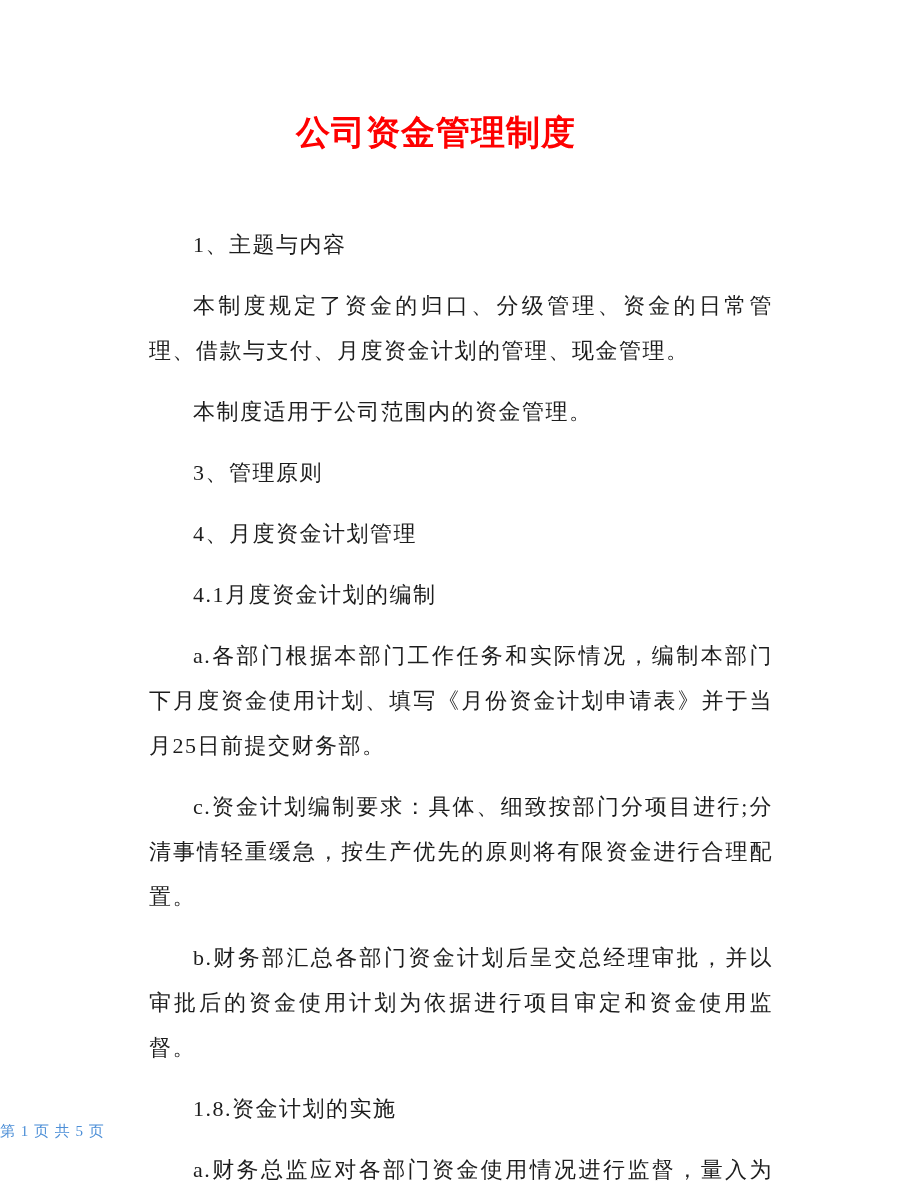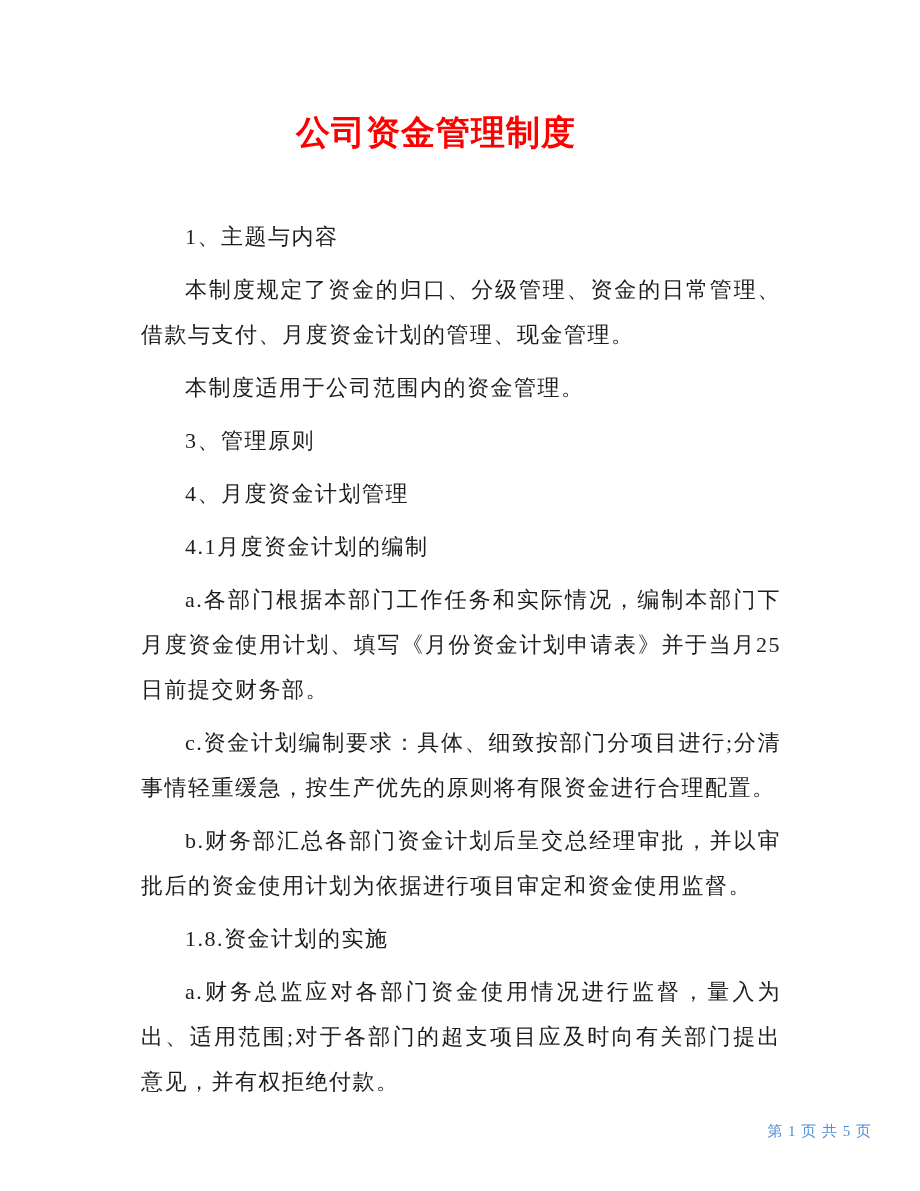--- a/index.html
+++ b/index.html
@@ -28,36 +28,36 @@
     color: #fe0000;
     letter-spacing: 1px;
   }
   .doc-body {
     position: absolute;
     top: 206px;
     left: 133px;
     width: 656px;
   }
   .doc-body p {
-    margin: 8px;
+    margin: 16px;
     font-size: 22px;
     line-height: 45px;
     letter-spacing: 1.5px;
     color: #1d1d1d;
     text-align: justify;
     text-justify: inter-character;
     text-indent: 2em;
     font-family: "Liberation Serif", serif;
   }
   .page-footer {
     position: absolute;
     bottom: 50px;
     left: 0;
     width: 100%;
-    text-align: right;
+    text-align: left;
     font-size: 15px;
     letter-spacing: 1px;
     color: #4d8fd7;
     font-family: "Liberation Serif", serif;
   }
 </style>
 </head>
 <body>
 
 <div class="page">

